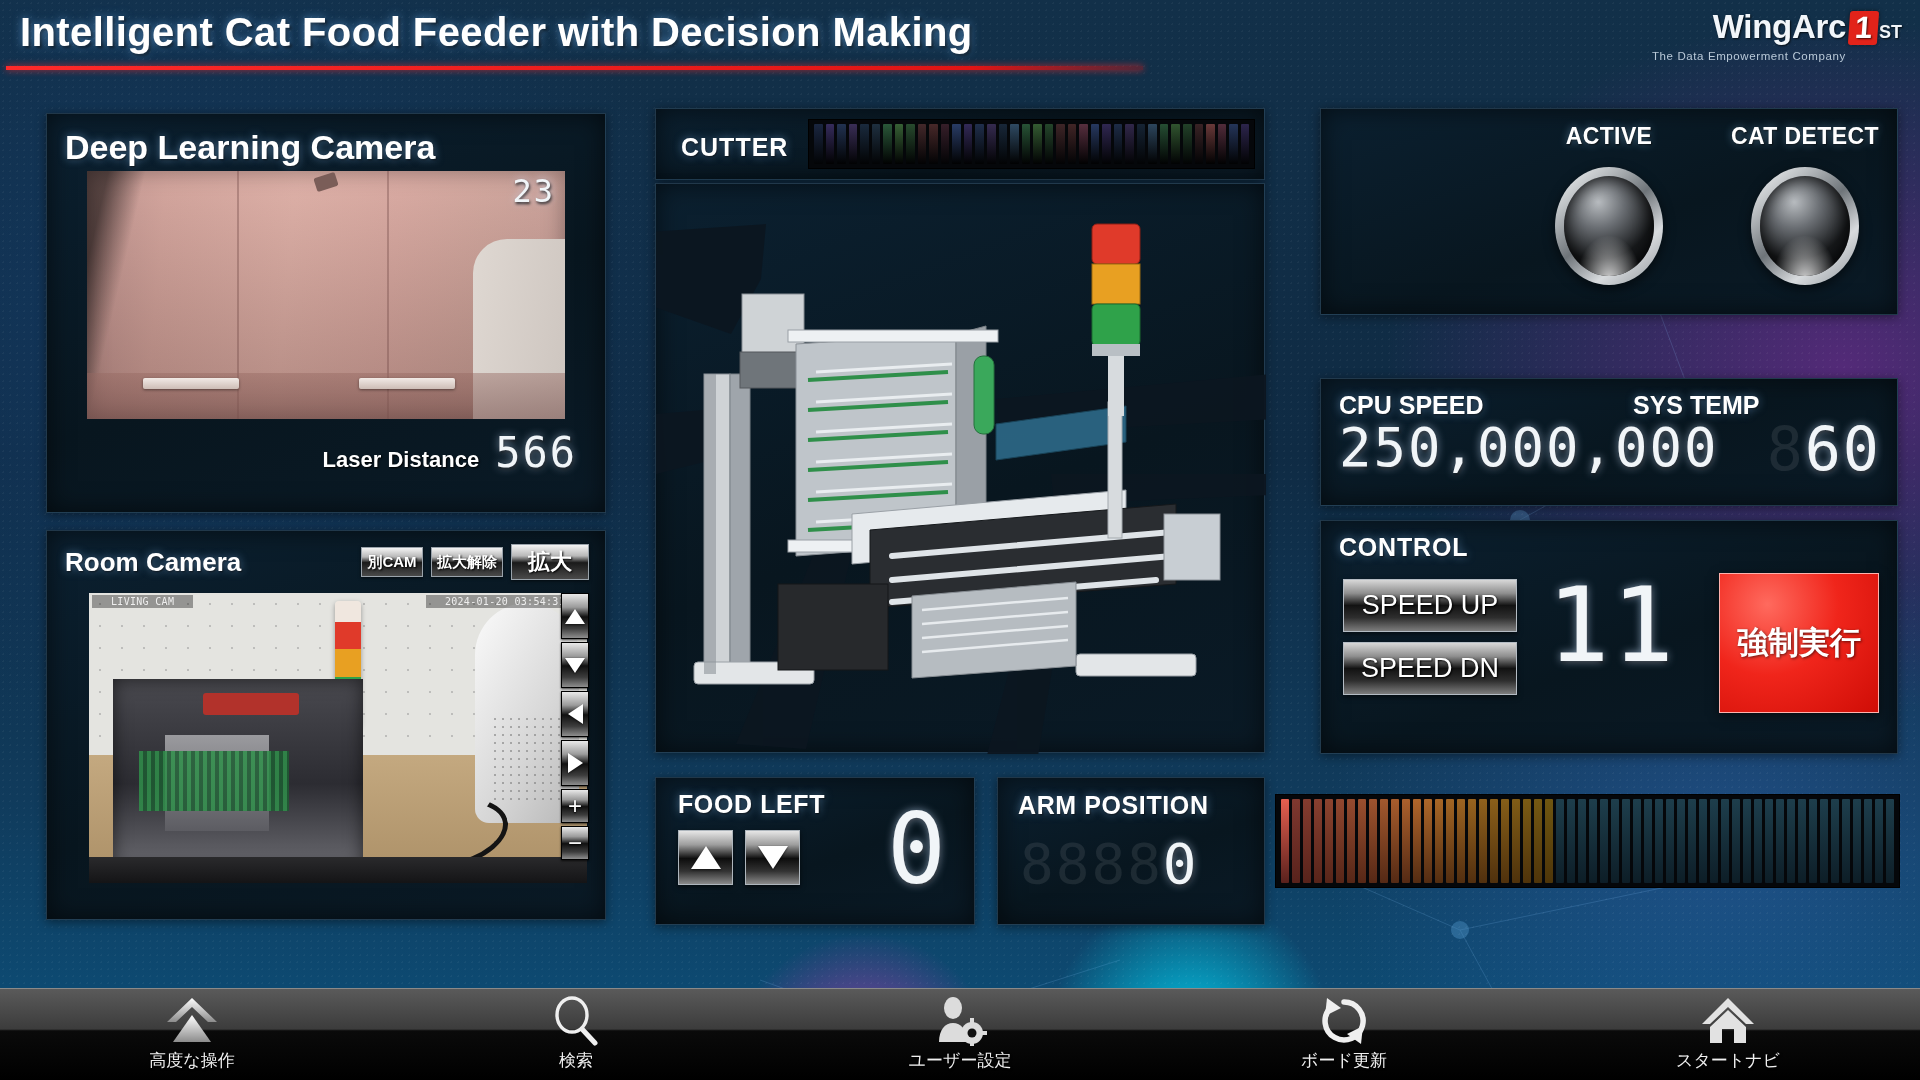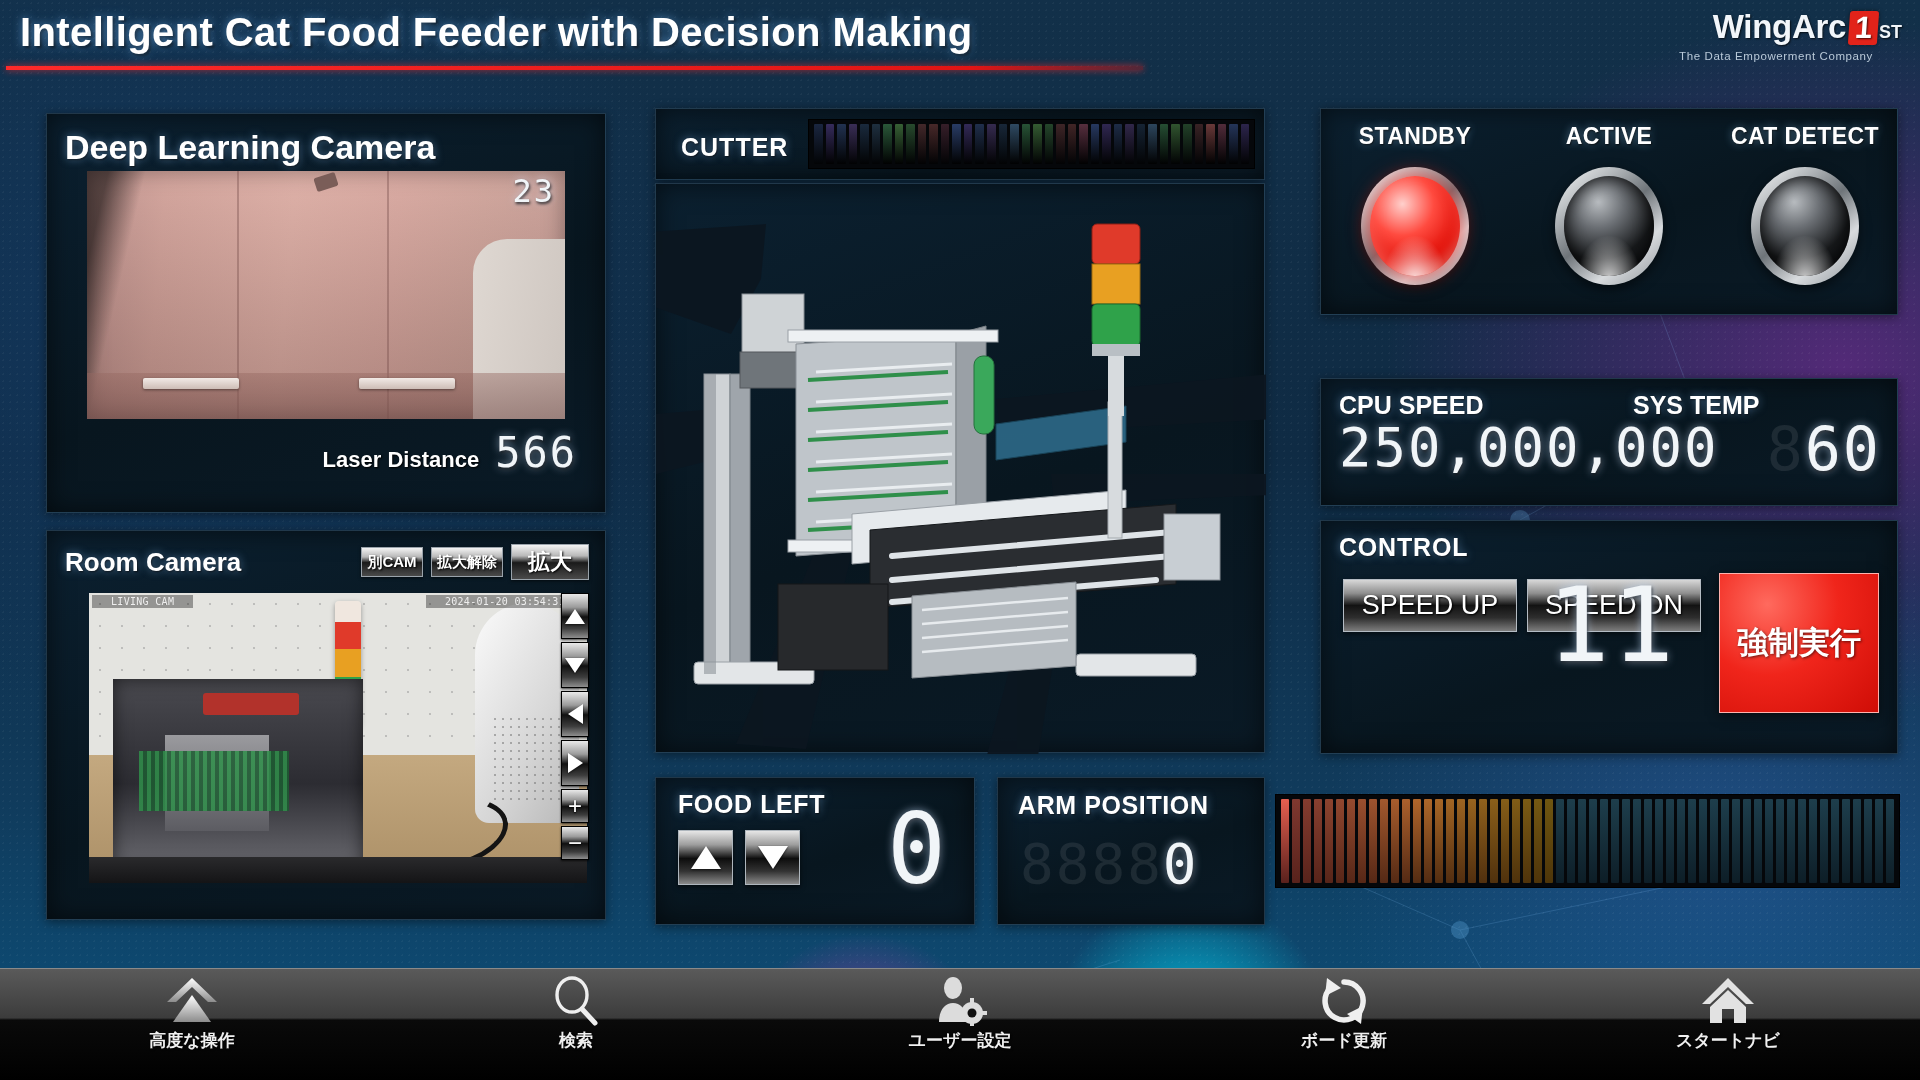--- a/index.html
+++ b/index.html
@@ -59,21 +59,21 @@
   .logo-badge {
     display: inline-block; background: #e2231a; color: #fff;
     padding: 1px 6px 2px; margin: 0 1px 0 3px;
     border-radius: 3px; font-size: 31px; line-height: 1;
     box-shadow: 0 0 4px rgba(0,0,0,.5);
     transform: skewX(-4deg);
   }
   .logo-st { font-size: 18px; letter-spacing: 0; }
   .logo-tag {
     margin-top: 4px; font-size: 11.5px; color: #b9c9d8;
-    letter-spacing: .6px; text-align: center; padding-right: 2px;
+    letter-spacing: .6px; text-align: left; padding-right: 2px;
   }
 
   
   .panel {
     position: absolute;
     background: linear-gradient(160deg, #0b2030 0%, #08161f 55%, #0a1a26 100%);
     border: 1px solid rgba(120,175,220,.22);
     box-shadow: inset 0 0 26px rgba(0,0,0,.6), 0 2px 10px rgba(0,0,0,.45);
   }
   .panel-title {
@@ -255,21 +255,21 @@
   
   #cpu { left: 1320px; top: 378px; width: 578px; height: 128px; }
   #cpu .t1 { left: 18px; top: 12px; font-size: 25px; }
   #cpu .t2 { left: 312px; top: 12px; font-size: 25px; }
   .cpu-val { position: absolute; left: 18px; top: 42px; }
   .temp-val { position: absolute; right: 16px; top: 40px; display: flex; align-items: baseline; }
 
   
   #control { left: 1320px; top: 520px; width: 578px; height: 234px; }
   #control .panel-title { left: 18px; top: 12px; font-size: 25px; letter-spacing: .8px; }
-  .spd-btns { position: absolute; left: 22px; top: 58px; display: flex; gap: 10px; }
+  .spd-btns { position: absolute; left: 22px; top: 58px; display: flex; flex-direction: column; gap: 10px; }
   .spd-btn {
     width: 174px; height: 53px;
     background: linear-gradient(180deg,#d7d7d7 0%,#8f8f8f 26%,#121212 50%,#2e2e2e 74%,#7d7d7d 100%);
     border: 1px solid #b4bcc4; color: #fff; font-size: 27px;
     display: flex; align-items: center; justify-content: center;
     text-shadow: 1px 1px 2px #000; box-shadow: 0 2px 5px rgba(0,0,0,.55);
   }
   .ctl-seg { position: absolute; left: 226px; top: 52px; }
   .force-btn {
     position: absolute; right: 18px; top: 52px; width: 160px; height: 140px;
@@ -308,25 +308,24 @@
     font-family: "DejaVu Sans Mono", monospace;
     color: #f1f5f8;
     text-shadow: 0 0 9px rgba(200,225,255,.6), 1px 2px 3px rgba(0,0,0,.85);
     letter-spacing: 2px; line-height: 1; white-space: nowrap;
     display: inline-block;
   }
   .seg.ghost { color: rgba(255,255,255,.085); text-shadow: none; }
 
   
   #taskbar {
-    position: absolute; left: 0; bottom: 0; width: 1920px; height: 112px;
+    position: absolute; left: 0; bottom: 0; width: 1920px; height: 92px;
     background: linear-gradient(180deg,#5a5a5a 0%,#3c3c3c 44%,#0a0a0a 46%,#000 100%);
     border-top: 1px solid #8a8a8a;
     display: flex;
-    font-weight: bold;
   }
   .task {
     flex: 1 1 0; display: flex; flex-direction: column;
     align-items: center; justify-content: flex-start; padding-top: 6px; gap: 2px;
   }
   .task-ico { height: 52px; display: flex; align-items: center; justify-content: center; }
   .task-lbl { font-size: 17px; color: #f0f0f0; text-shadow: 1px 1px 2px #000; }
 </style>
 </head>
 <body>
@@ -542,26 +541,20 @@
         <rect x="436" y="40" width="48" height="40" rx="5" fill="#e03a2a" stroke="#8c1f15"></rect>
         <rect x="436" y="80" width="48" height="40" fill="#e8a022" stroke="#9a6a11"></rect>
         <rect x="436" y="120" width="48" height="42" rx="5" fill="#2fa24a" stroke="#1b6b2f"></rect>
         <rect x="436" y="160" width="48" height="12" fill="#b9bfc4"></rect>
         <rect x="452" y="172" width="16" height="60" fill="#d7dbde"></rect>
       </g>
     </svg>
   </div>
 
   <div class="panel" id="lamps">
-    <div class="lamp-col" style="left:14px">
-      <div class="cap">STANDBY</div>
-      <div class="lamp">
-          <div class="bulb on"></div>
-        </div>
-    </div>
     <div class="lamp-col" style="left:208px">
       <div class="cap">ACTIVE</div>
       <div class="lamp">
           <div class="bulb off"></div>
         </div>
     </div>
     <div class="lamp-col" style="left:398px;width:172px">
       <div class="cap">CAT DETECT</div>
       <div class="lamp">
           <div class="bulb off"></div>

